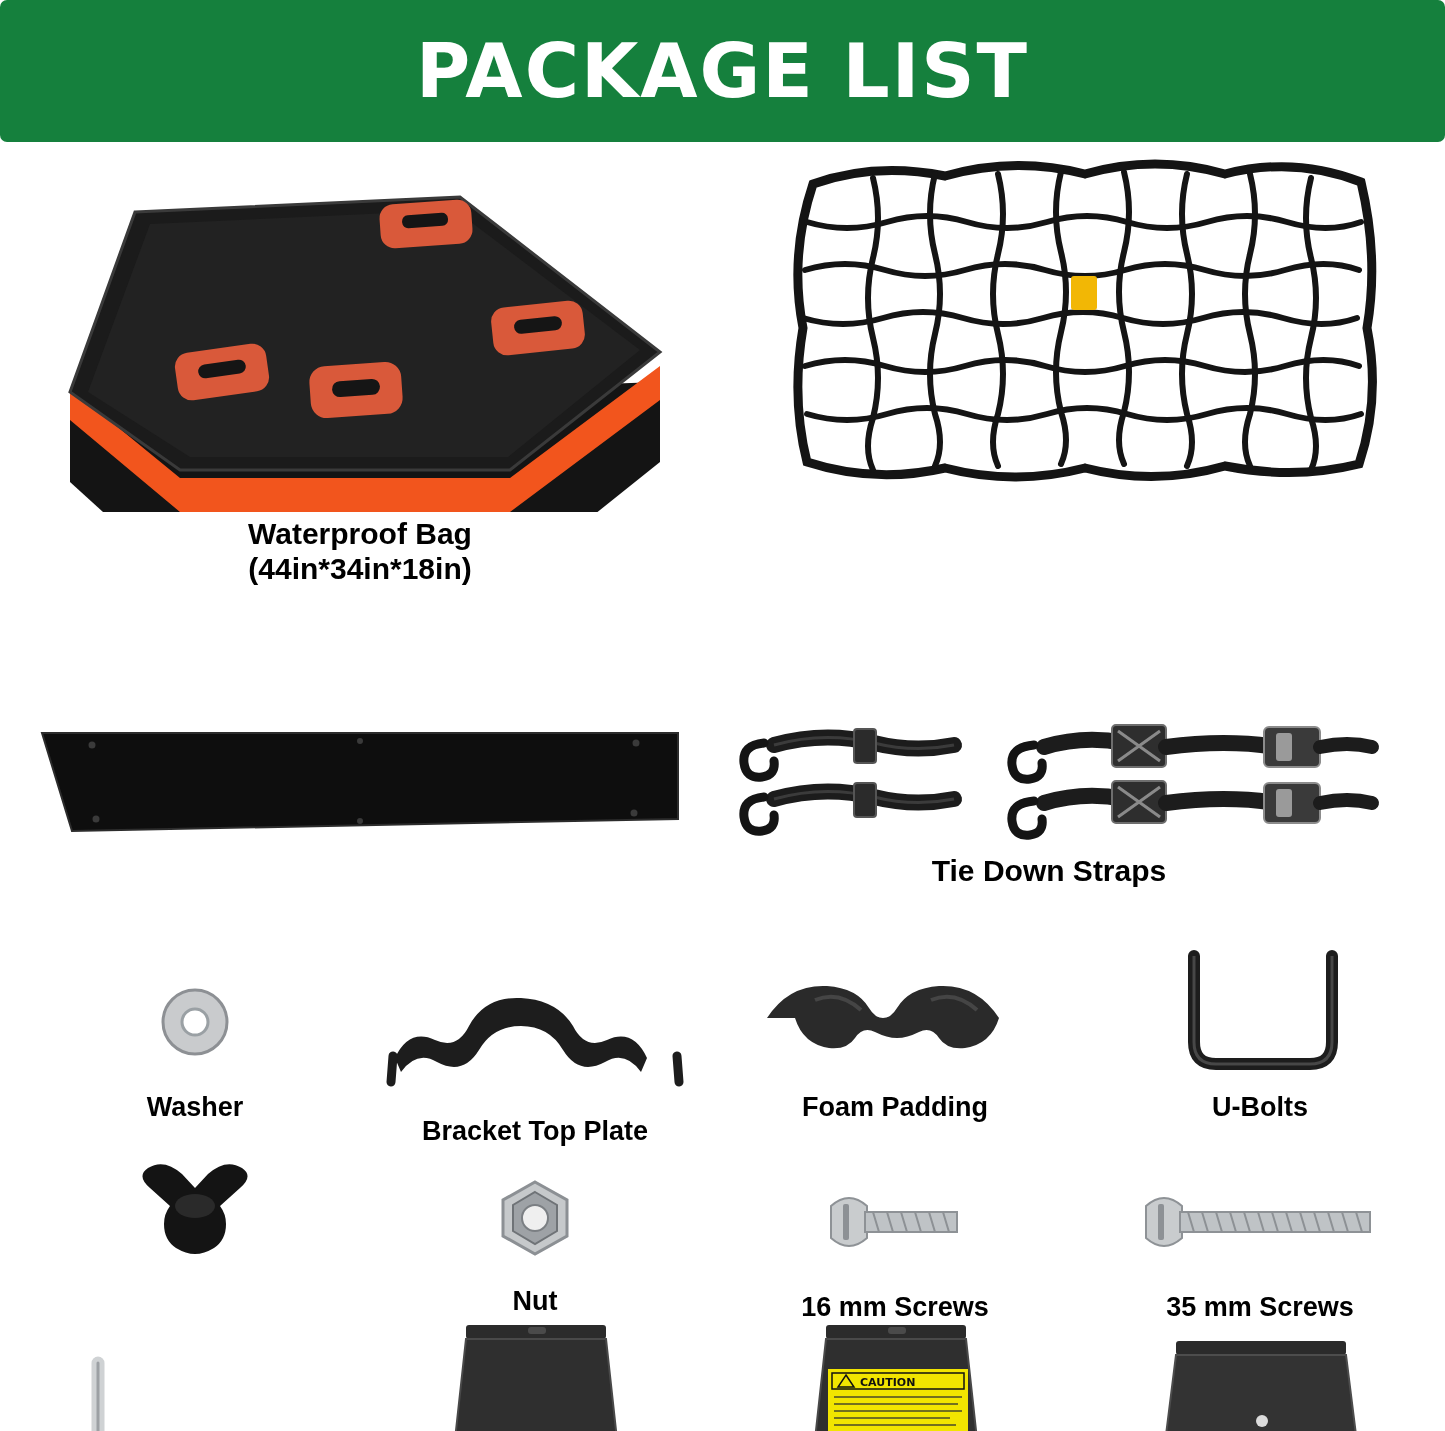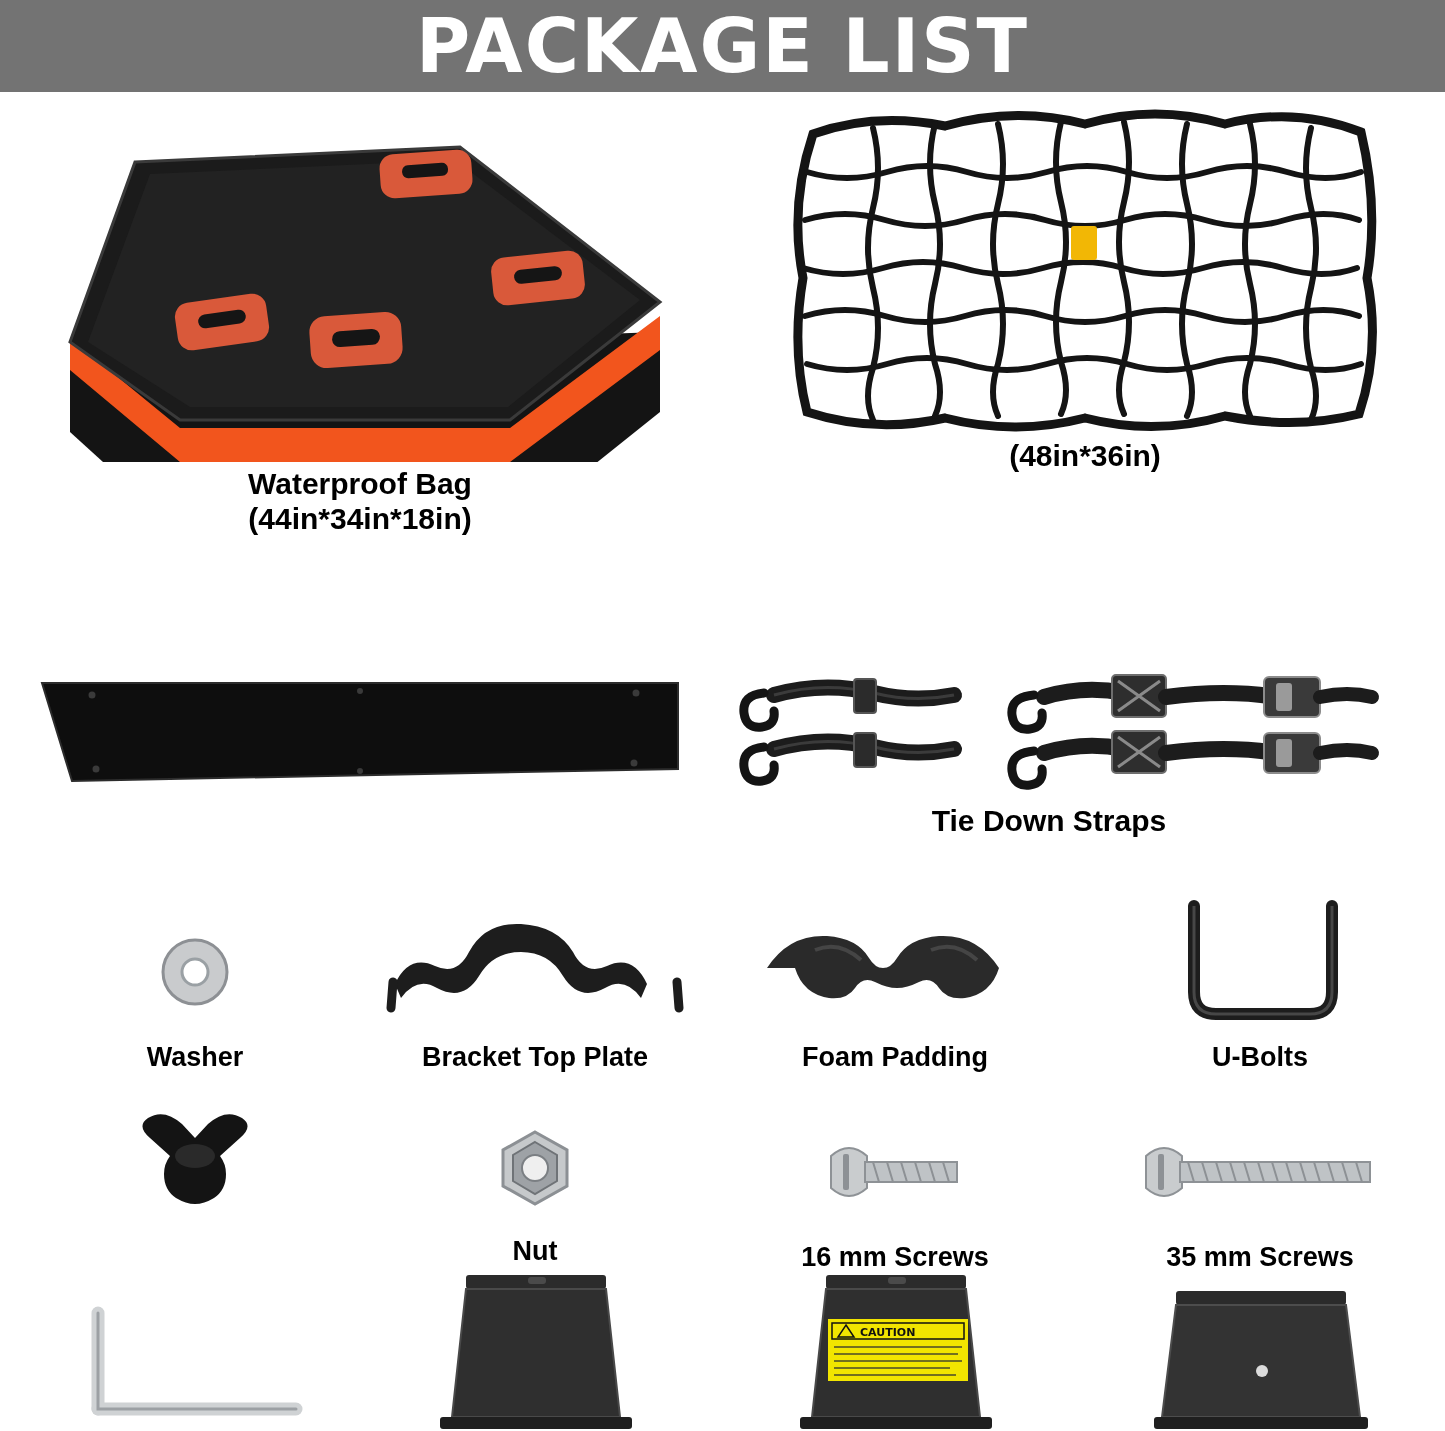--- a/index.html
+++ b/index.html
@@ -10,25 +10,26 @@
   body {
     width: 1445px;
     height: 1431px;
     font-family: "Liberation Sans", sans-serif;
     color: #000;
     overflow: hidden;
     position: relative;
   }
   .header {
     width: 100%;
-    height: 92px;
-    background: #737373;
+    height: 142px;
+    background: #15803d;
     display: flex;
     align-items: center;
     justify-content: center;
+    border-radius: 7px;
   }
   .header-title {
     color: #ffffff;
     font-size: 74px;
     font-weight: bold;
     letter-spacing: 2px;
     font-family: "DejaVu Sans", sans-serif;
   }
   .content {
     position: relative;
@@ -132,21 +133,20 @@
           <path d="M52 74 q40 12 80 0 q40 -12 80 0 q40 12 80 0 q40 -12 80 0 q40 12 80 0 q40 -12 80 0 q40 12 74 0"></path>
           <path d="M50 122 q40 -12 80 0 q40 12 80 0 q40 -12 80 0 q40 12 80 0 q40 -12 80 0 q40 12 80 0 q40 -12 74 0"></path>
           <path d="M48 170 q40 12 80 0 q40 -12 80 0 q40 12 80 0 q40 -12 80 0 q40 12 80 0 q40 -12 80 0 q40 12 74 0"></path>
           <path d="M50 218 q40 -12 80 0 q40 12 80 0 q40 -12 80 0 q40 12 80 0 q40 -12 80 0 q40 12 80 0 q40 -12 74 0"></path>
           <path d="M52 266 q40 12 80 0 q40 -12 80 0 q40 12 80 0 q40 -12 80 0 q40 12 80 0 q40 -12 80 0 q40 12 74 0"></path>
         </g>
 
         <rect x="316" y="128" width="26" height="34" rx="3" fill="#f2b705"></rect>
       </svg>
     </div>
-    <div class="caption cap-lg">(48in*36in)</div>
   </div>
 
   <div class="cell" style="left:20px; top:585px; width:680px;">
     <div class="art plate-wrap">
       <svg viewBox="0 0 660 110" width="660" height="110">
         <path d="M12 6 L648 6 L648 92 L42 104 Z" fill="#0e0e0e"></path>
         <path d="M12 6 L648 6 L648 92 L42 104 Z" fill="none" stroke="#2c2c2c" stroke-width="2"></path>
         <g fill="#3a3a3a">
           <circle cx="62" cy="18" r="3.5"></circle>
           <circle cx="330" cy="14" r="3"></circle>
@@ -201,21 +201,21 @@
   <div class="cell" style="left:30px; top:810px; width:330px;">
     <div class="part-art">
       <svg viewBox="0 0 120 120" width="120" height="120">
         <circle cx="60" cy="60" r="32" fill="#c9cbcd" stroke="#8d9094" stroke-width="3"></circle>
         <circle cx="60" cy="60" r="13" fill="#ffffff" stroke="#9aa0a4" stroke-width="3"></circle>
       </svg>
     </div>
     <div class="caption cap-md">Washer</div>
   </div>
 
-  <div class="cell" style="left:360px; top:810px; width:350px;">
+  <div class="cell" style="left:360px; top:834px; width:350px;">
     <div class="part-art">
       <svg viewBox="0 0 300 120" width="300" height="120">
         <path d="M10 72 q14 -30 40 -18 q22 10 34 -14 q16 -30 52 -28 q36 2 52 28 q12 24 34 14 q26 -12 40 18
                  l-6 14 q-16 -22 -36 -10 q-26 14 -42 -12 q-14 -24 -42 -24 q-28 0 -42 24 q-16 26 -42 12 q-20 -12 -36 10 Z" fill="#1d1d1d"></path>
         <path d="M8 70 l-2 26 M292 70 l2 26" stroke="#1d1d1d" stroke-width="9" stroke-linecap="round"></path>
       </svg>
     </div>
     <div class="caption cap-md">Bracket Top Plate</div>
   </div>
 

